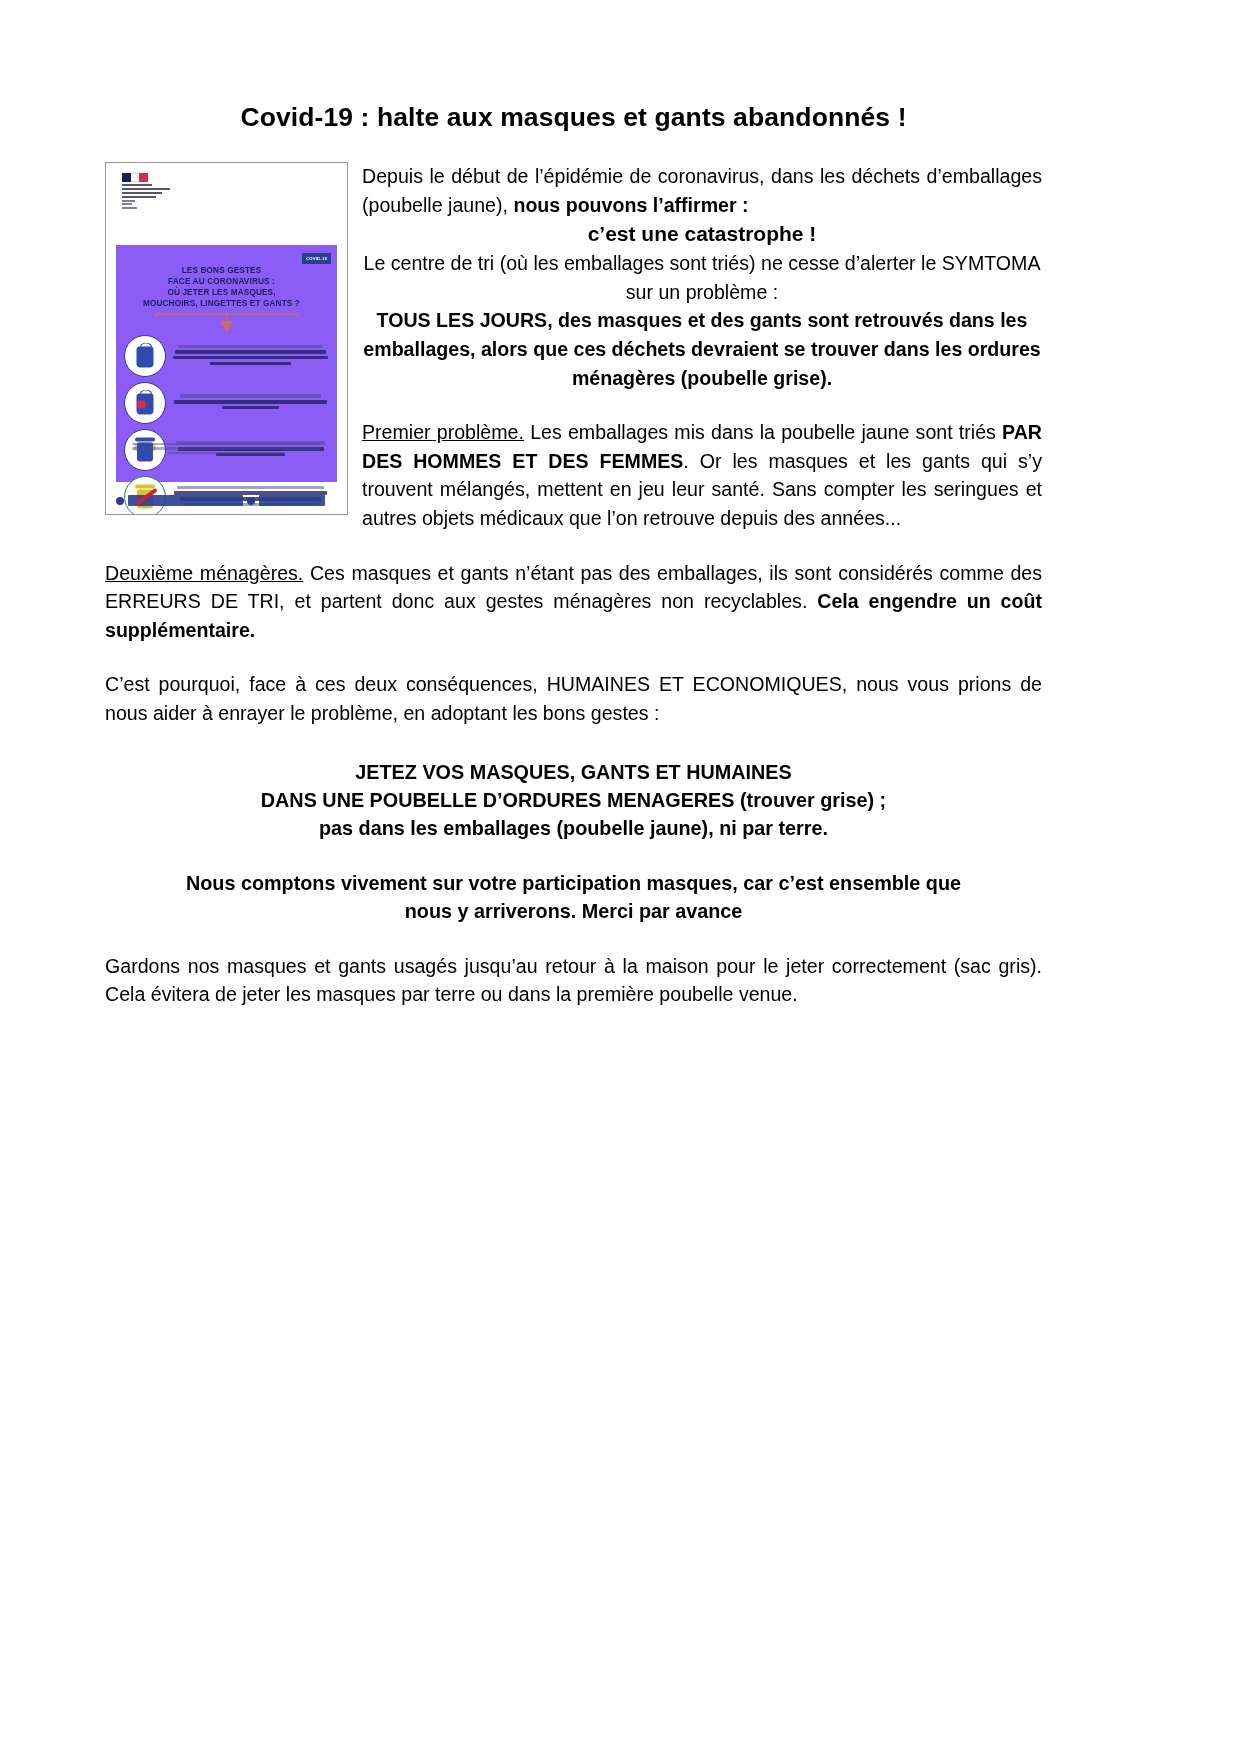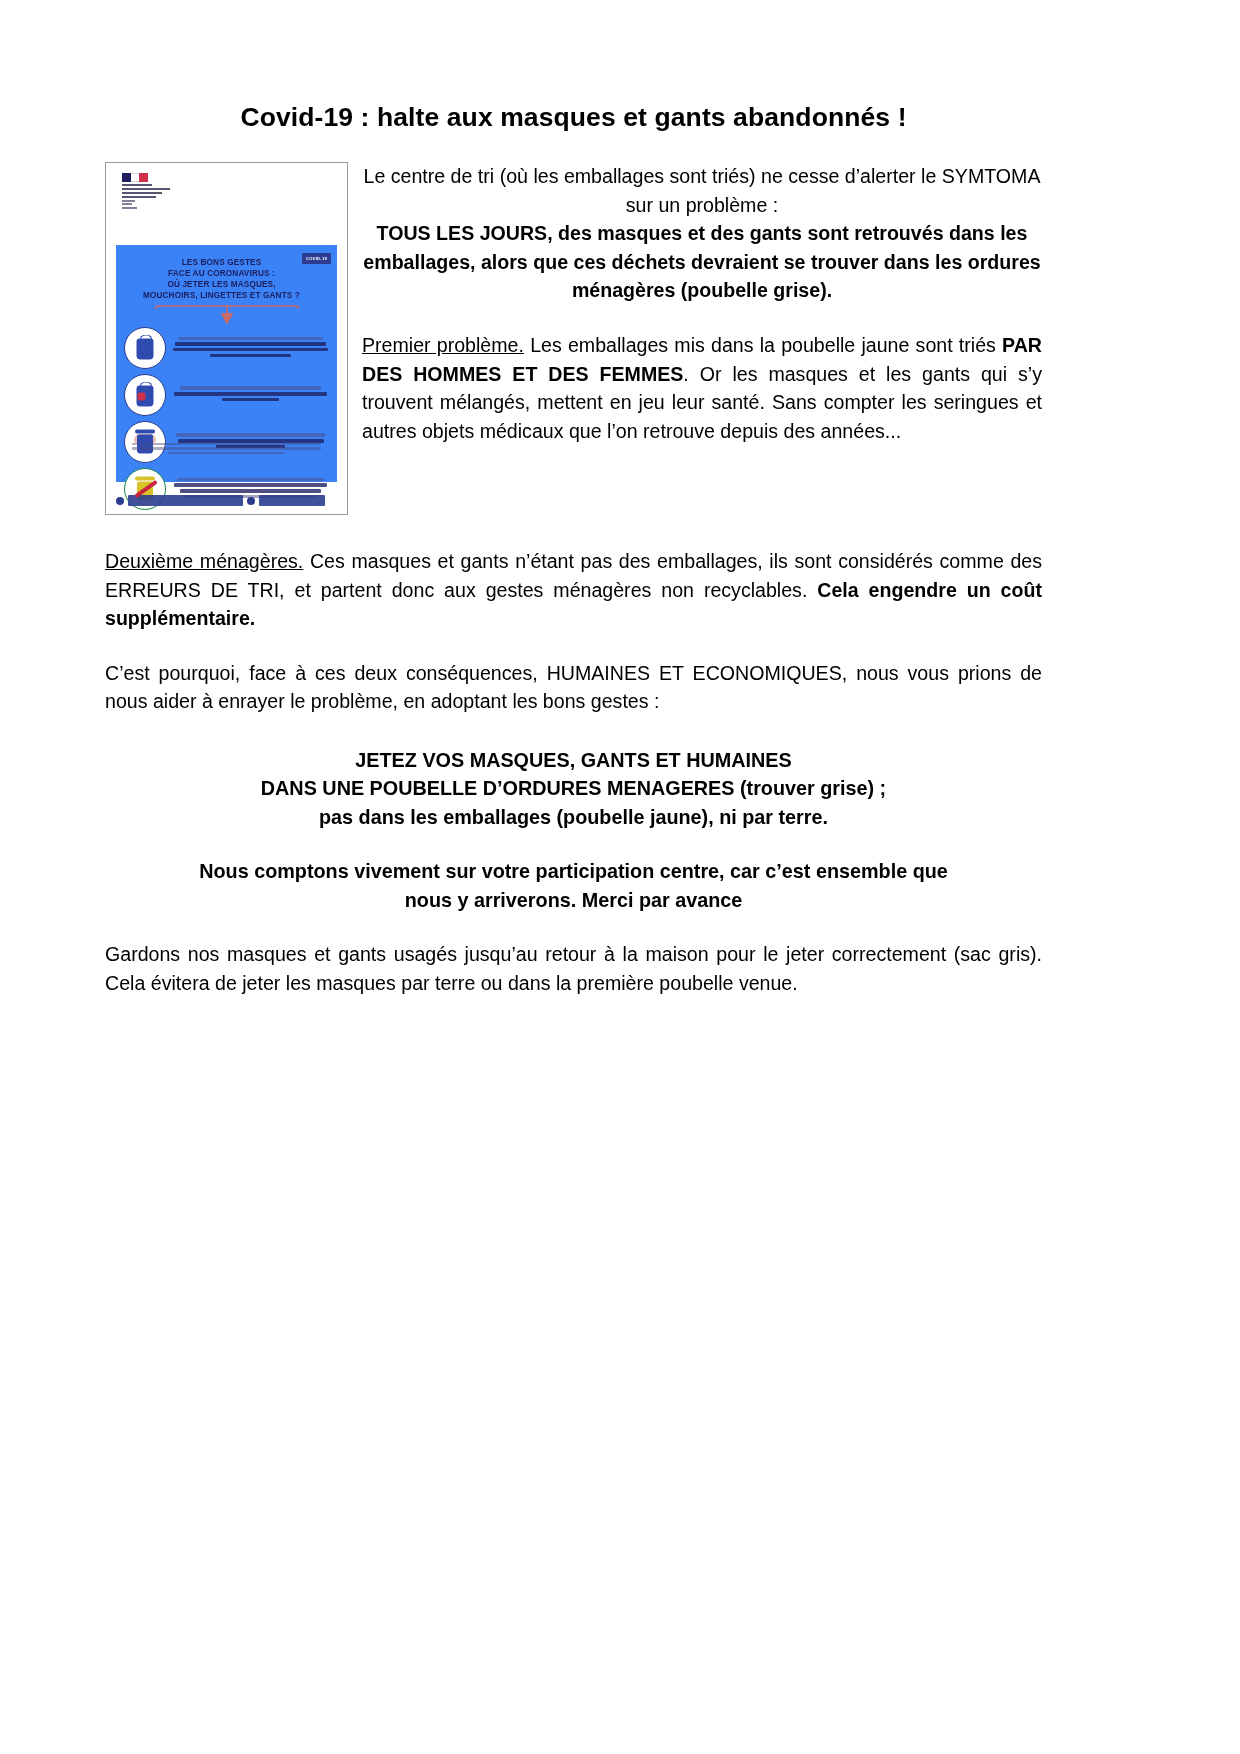--- a/index.html
+++ b/index.html
@@ -90,22 +90,22 @@
   .logo-sub i:nth-child(1){ width: 13px; }
   .logo-sub i:nth-child(2){ width: 10px; }
   .logo-sub i:nth-child(3){ width: 15px; }
 
   .poster-panel {
     position: absolute;
     left: 10px;
     top: 82px;
     right: 10px;
     bottom: 32px;
-    background: #3b82f6;
-    padding: 10px 8px 6px 8px;
+    background: #8b5cf6;
+    padding: 18px 8px 6px 8px;
     box-sizing: border-box;
   }
   .poster-heading {
     text-align: center;
     color: #1d2060;
     font-weight: bold;
     font-size: 8.2px;
     line-height: 11px;
     letter-spacing: 0.15px;
     margin: 2px 14px 0 4px;
@@ -413,20 +413,21 @@
         <div class="poster-bottombar">
           <span class="bb-dot"></span>
           <span class="bb-block a"></span>
           <span class="bb-dot"></span>
           <span class="bb-block b"></span>
         </div>
 
       </div>
     </div>
 
+    <p class="p blk-intro"><span>Depuis le début de l’épidémie de coronavirus, dans les déchets d’emballages (poubelle jaune), </span><span class="b">nous pouvons l’affirmer :</span><span class="emph-center">c’est une catastrophe !</span></p>
 
     <p class="p nojust"><span>Le centre de tri (où les emballages sont triés) ne cesse d’alerter le SYMTOMA sur un problème :</span></p>
 
     <p class="emph-under">TOUS LES JOURS, des masques et des gants sont retrouvés dans les emballages, alors que ces déchets devraient se trouver dans les ordures ménagères (poubelle grise).</p>
 
     <div class="spacer-md"></div>
 
     <p class="p"><span class="u">Premier problème.</span><span> Les emballages mis dans la poubelle jaune sont triés </span><span class="b">PAR DES HOMMES ET DES FEMMES</span><span>. Or les masques et les gants qui s’y trouvent mélangés, mettent en jeu leur santé. Sans compter les seringues et autres objets médicaux que l’on retrouve depuis des années...</span></p>
 
     <div class="clearfix"></div>
@@ -442,21 +443,21 @@
 
     <p class="cta">
       <span>JETEZ VOS MASQUES, GANTS ET HUMAINES</span><br>
       <span>DANS UNE POUBELLE D’ORDURES MENAGERES (trouver grise) ;</span><br>
       <span>pas dans les emballages (poubelle jaune), ni par terre.</span>
     </p>
 
     <div class="spacer-md"></div>
 
     <p class="thanks">
-      <span>Nous comptons vivement sur votre participation centre, car c’est ensemble que</span><br>
+      <span>Nous comptons vivement sur votre participation masques, car c’est ensemble que</span><br>
       <span>nous y arriverons. Merci par avance</span>
     </p>
 
     <div class="spacer-md"></div>
 
     <p class="p"><span>Gardons nos masques et gants usagés jusqu’au retour à la maison pour le jeter correctement (sac gris). Cela évitera de jeter les masques par terre ou dans la première poubelle venue.</span></p>
 
   </div>
 </div>
 

